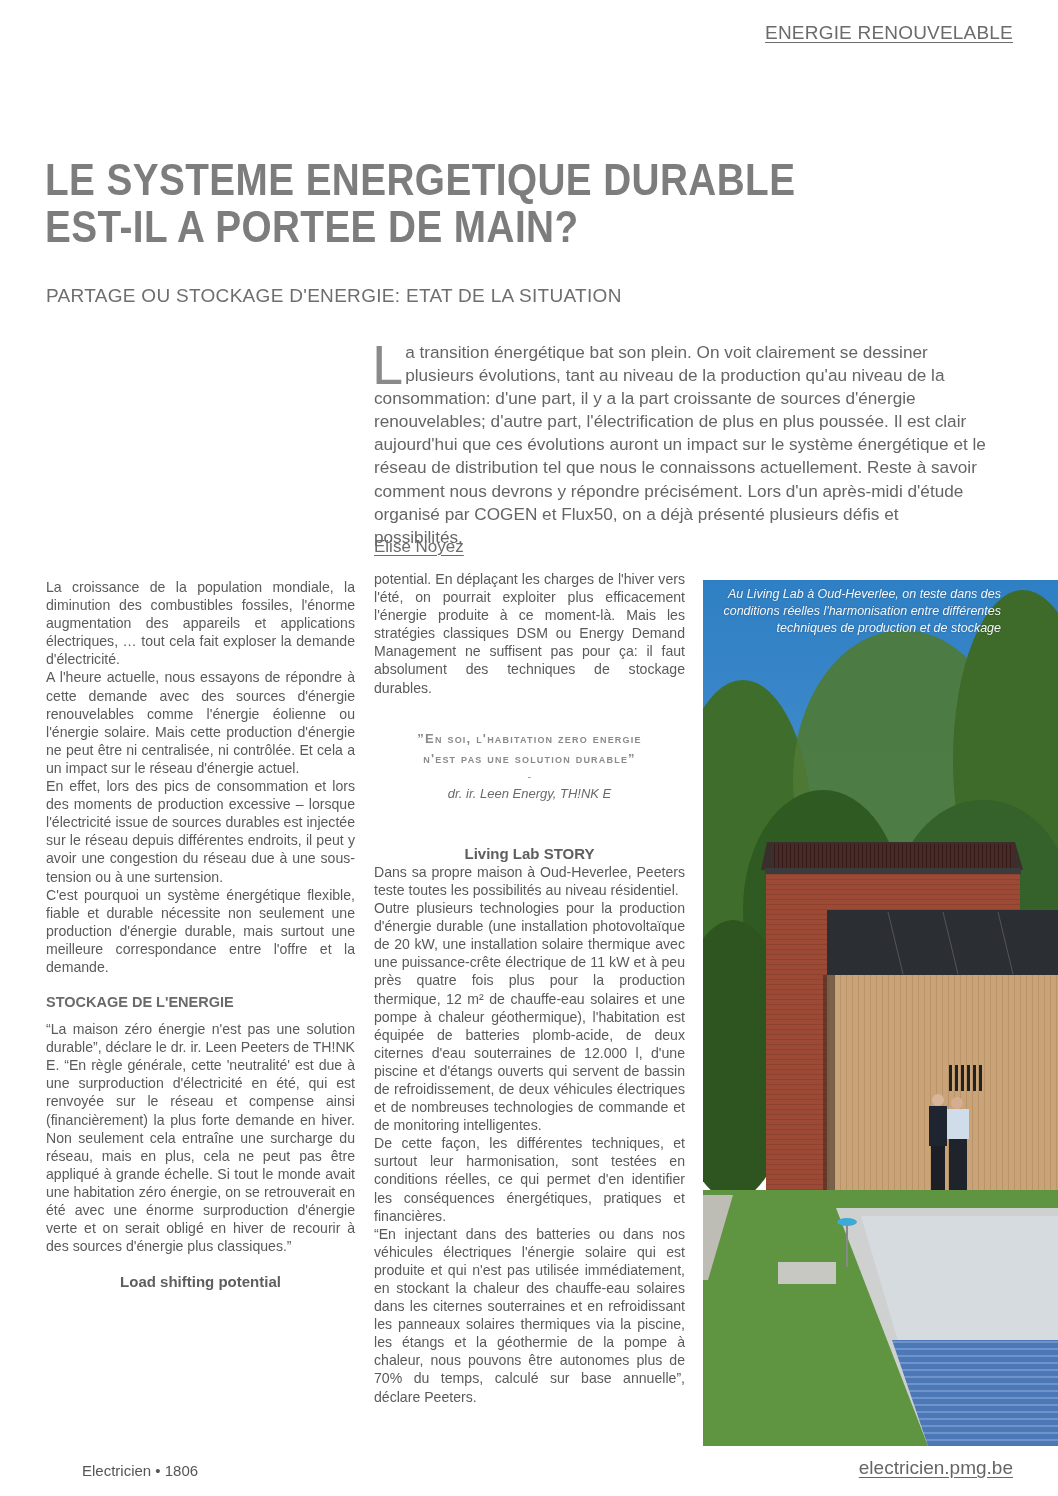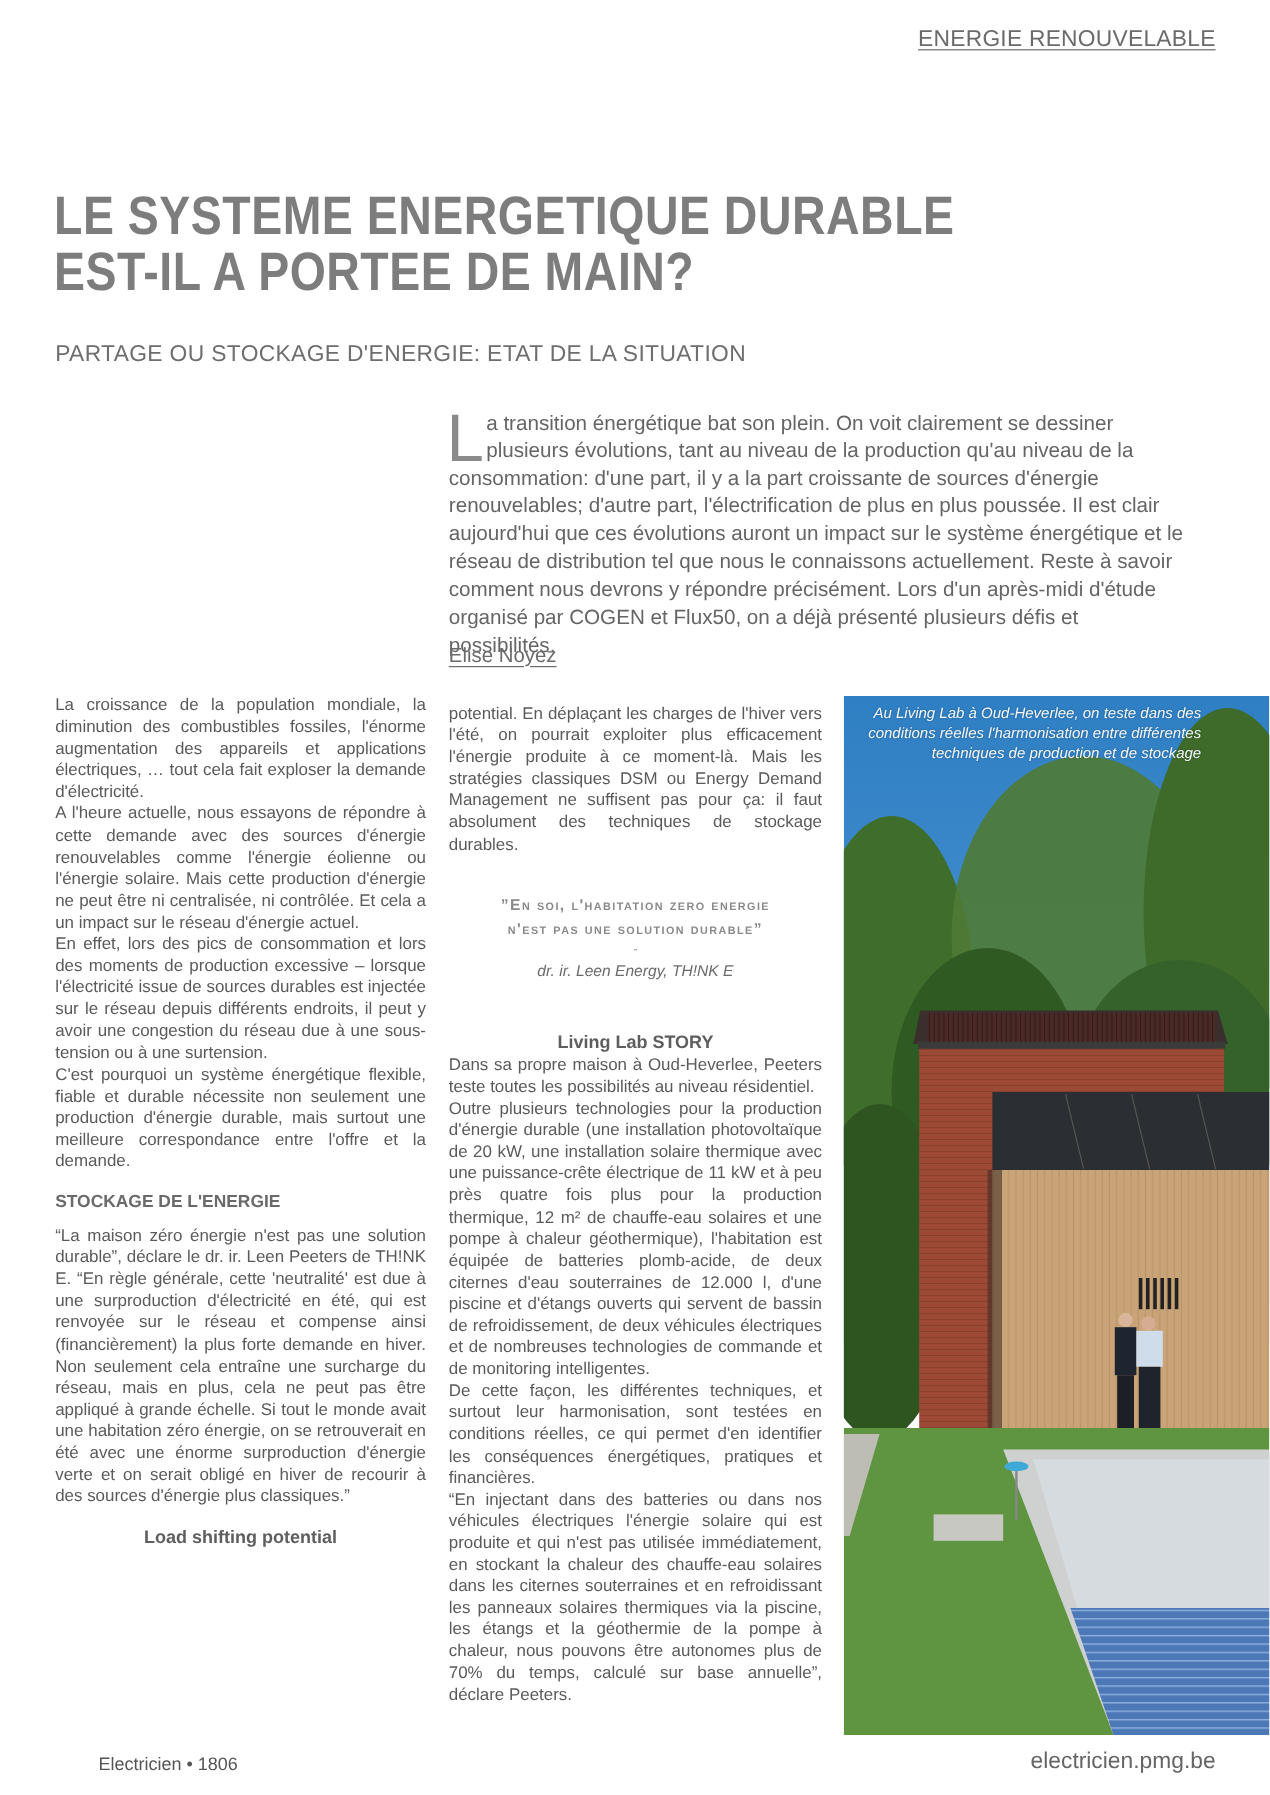--- a/index.html
+++ b/index.html
@@ -16,37 +16,37 @@
   .intro { position: absolute; left: 374px; top: 341px; width: 616px; font-size: 17.2px;
            line-height: 23.1px; color: #656565; text-align: left; margin: 0; }
   .dropcap { float: left; font-size: 56px; line-height: 44px; color: #8a8a8a;
              margin: 2px 2px 0 -2px; font-weight: normal; }
   .author { position: absolute; left: 374px; top: 537px; font-size: 17px; color: #6b6b6b;
             text-decoration: underline; text-underline-offset: 3px; }
   .col { position: absolute; font-size: 14.1px; line-height: 18.1px; color: #5a5a5a;
          text-align: justify; }
   .col p { margin: 0; }
   .col1 { left: 46px; top: 578px; width: 309px; }
-  .col2 { left: 374px; top: 585px; width: 311px; }
+  .col2 { left: 374px; top: 570px; width: 311px; }
   .h-sec { font-weight: bold; font-size: 14.5px; line-height: 17px; color: #6a6a6a;
            text-align: left; margin: 0 0 20px 0 !important; }
   .h-sec.space { margin-top: 18px !important; margin-bottom: 9px !important; }
   .h-sub { font-weight: bold; font-size: 15px; color: #5e5e5e; margin-top: 18px !important; text-align: center; }
   .pull-quote { text-align: center; margin: 32px 0 0 0; color: #8a8a8a; }
   .pull-quote .q { font-weight: bold; font-size: 13px; letter-spacing: 1.2px; line-height: 20px;
                    font-variant: small-caps; }
   .pull-quote .dash { font-size: 10px; line-height: 12px; margin-top: 2px; }
   .pull-quote .attr { font-style: italic; font-size: 13px; color: #6a6a6a; margin-top: 2px; }
   .photo { position: absolute; left: 703px; top: 580px; width: 355px; height: 866px; overflow: hidden; }
   .caption { position: absolute; left: 8px; top: 6px; width: 290px; font-style: italic; color: #f4f8fc;
              font-size: 12.5px; line-height: 17px; text-shadow: 0 0 2px rgba(0,0,0,0.3); text-align: right; }
   .footer-num { position: absolute; left: 46px; top: 1496px; font-size: 19px; color: #7f1d1d; margin-left: 10px; }
   .footer-mag { position: absolute; left: 82px; top: 1462px; font-size: 15px; color: #555; }
   .footer-url { position: absolute; right: 45px; top: 1457px; font-size: 19px; color: #666;
-                text-underline-offset: 3px; }
+                text-decoration: underline; text-underline-offset: 3px; }
 </style>
 </head>
 <body>
 
 <div class="section-tag">ENERGIE RENOUVELABLE</div>
 
 <h1 class="title">
   <span>LE SYSTEME ENERGETIQUE DURABLE</span>
   <span>EST-IL A PORTEE DE MAIN?</span>
 </h1>
@@ -56,21 +56,21 @@
 <p class="intro">
   <span class="dropcap">L</span>
   <span>a transition énergétique bat son plein. On voit clairement se dessiner plusieurs évolutions, tant au niveau de la production qu'au niveau de la consommation: d'une part, il y a la part croissante de sources d'énergie renouvelables; d'autre part, l'électrification de plus en plus poussée. Il est clair aujourd'hui que ces évolutions auront un impact sur le système énergétique et le réseau de distribution tel que nous le connaissons actuellement. Reste à savoir comment nous devrons y répondre précisément. Lors d'un après-midi d'étude organisé par COGEN et Flux50, on a déjà présenté plusieurs défis et possibilités.</span>
 </p>
 
 <div class="author">Elise Noyez</div>
 
 <div class="col col1">
   <p>La croissance de la population mondiale, la diminution des combustibles fossiles, l'énorme augmentation des appareils et applications électriques, … tout cela fait exploser la demande d'électricité.</p>
   <p>A l'heure actuelle, nous essayons de répondre à cette demande avec des sources d'énergie renouvelables comme l'énergie éolienne ou l'énergie solaire. Mais cette production d'énergie ne peut être ni centralisée, ni contrôlée. Et cela a un impact sur le réseau d'énergie actuel.</p>
-  <p>En effet, lors des pics de consommation et lors des moments de production excessive – lorsque l'électricité issue de sources durables est injectée sur le réseau depuis différents endroits, il peut y avoir une congestion du réseau due à une sous-tension ou à une surtension.</p>
+  <p>En effet, lors des pics de consommation et lors des moments de production excessive – lorsque l'électricité issue de sources durables est injectée sur le réseau depuis différentes endroits, il peut y avoir une congestion du réseau due à une sous-tension ou à une surtension.</p>
   <p>C'est pourquoi un système énergétique flexible, fiable et durable nécessite non seulement une production d'énergie durable, mais surtout une meilleure correspondance entre l'offre et la demande.</p>
   <p class="h-sec space">STOCKAGE DE L'ENERGIE</p>
   <p>“La maison zéro énergie n'est pas une solution durable”, déclare le dr. ir. Leen Peeters de TH!NK E. “En règle générale, cette 'neutralité' est due à une surproduction d'électricité en été, qui est renvoyée sur le réseau et compense ainsi (financièrement) la plus forte demande en hiver. Non seulement cela entraîne une surcharge du réseau, mais en plus, cela ne peut pas être appliqué à grande échelle. Si tout le monde avait une habitation zéro énergie, on se retrouverait en été avec une énorme surproduction d'énergie verte et on serait obligé en hiver de recourir à des sources d'énergie plus classiques.”</p>
   <p class="h-sub">Load shifting potential</p>
 </div>
 
 <div class="col col2">
   <p>potential. En déplaçant les charges de l'hiver vers l'été, on pourrait exploiter plus efficacement l'énergie produite à ce moment-là. Mais les stratégies classiques DSM ou Energy Demand Management ne suffisent pas pour ça: il faut absolument des techniques de stockage durables.</p>
   <div class="pull-quote">
     <div class="q">”En soi, l'habitation zero energie</div>

